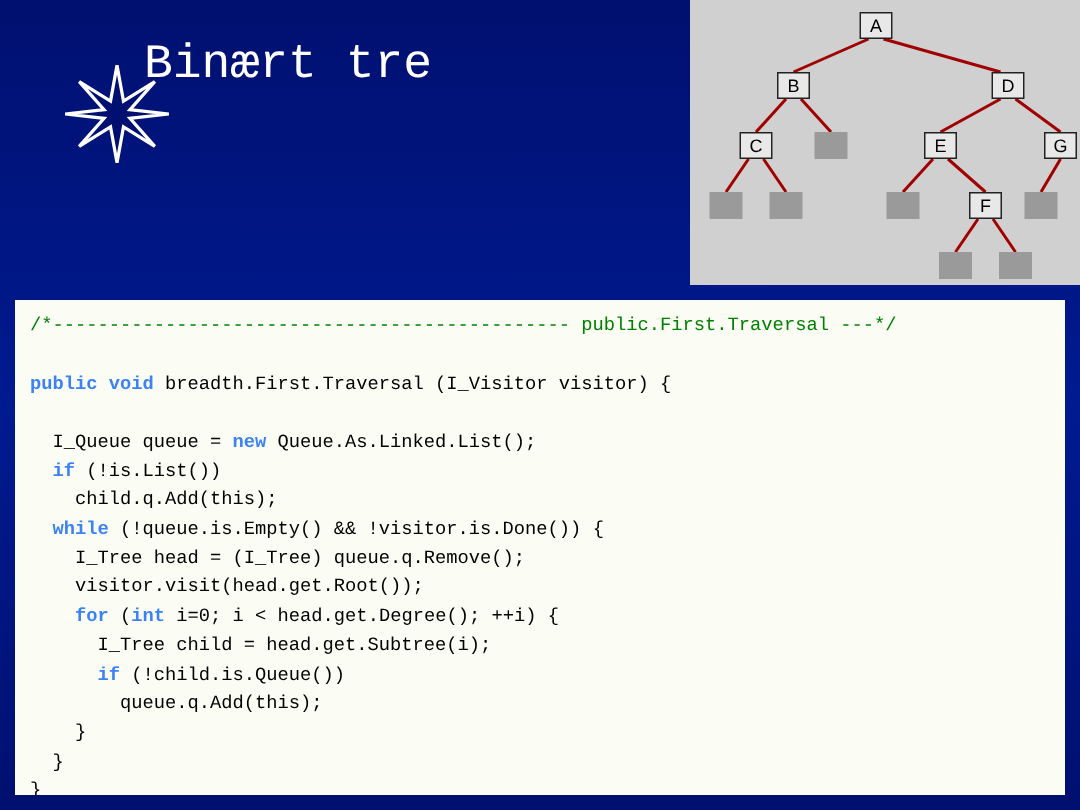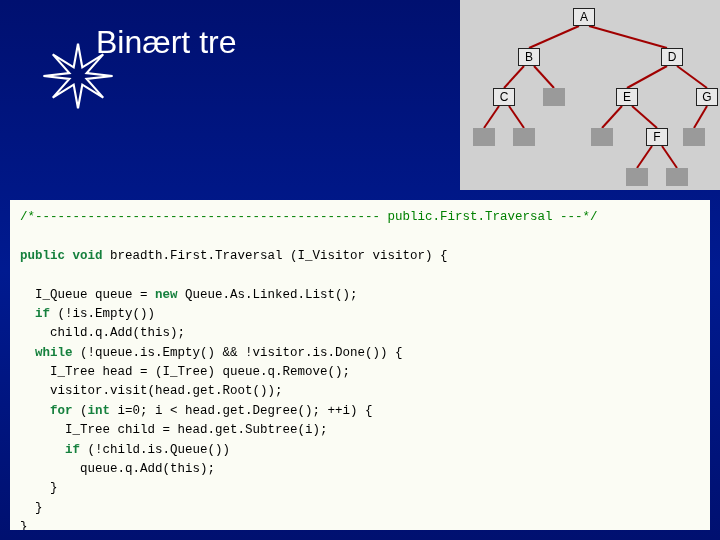--- a/index.html
+++ b/index.html
@@ -16,21 +16,21 @@
     pointer-events: none;
   }
   .title-block {
     position: absolute;
     left: 96px; top: 24px;
   }
   .page-title {
     color: #fff;
     font-size: 32px;
     font-weight: normal;
-    font-family: Liberation Sans, sans-serif;
+    font-family: Liberation Mono, monospace;
   }
   .page-subtitle {
     color: #fff;
     font-size: 22px;
     font-weight: normal;
     margin-top: 2px;
     font-family: "Times New Roman", serif;
   }
 
   
@@ -65,21 +65,21 @@
     background: #fbfcf4;
     padding: 8px 10px;
     font-family: "Lucida Console", "Courier New", monospace;
     font-size: 12.5px;
     line-height: 1.55;
     color: #000;
     white-space: pre;
     overflow: hidden;
   }
   .cmt { color: #008000; }
-  .kw { color: #15803d; font-weight: bold; }
+  .kw { color: #3b82f6; font-weight: bold; }
 </style>
 </head>
 <body>
 
 <div class="slide">
 
   <svg class="starburst" viewBox="0 0 100 100">
     <g transform="translate(50,50)">
       <polygon points="0,-45 6,-12 35,-30 12,-4 48,0 12,4 35,30 6,12 0,45 -6,12 -35,30 -12,4 -48,0 -12,-4 -35,-30 -6,-12" fill="#001070" stroke="#ffffff" stroke-width="3"></polygon>
     </g>
@@ -131,21 +131,21 @@
 
     <div class="tree-node tree-node-blank" style="left:166px; top:168px;"></div>
     <div class="tree-node tree-node-blank" style="left:206px; top:168px;"></div>
   </div>
 
   <div class="code-panel"><span class="cmt"><span>/*---------------------------------------------- </span><span>public.First.Traversal ---*/</span></span>
 
 <span><span class="kw">public void</span><span> breadth.First.Traversal (I_Visitor visitor) {</span></span>
 
 <span><span>  I_Queue queue = </span><span class="kw">new</span><span> Queue.As.Linked.List();</span></span>
-<span><span>  </span><span class="kw">if</span><span> (!is.Empty())</span></span>
+<span><span>  </span><span class="kw">if</span><span> (!is.List())</span></span>
 <span>    child.q.Add(this);</span>
 <span><span>  </span><span class="kw">while</span><span> (!queue.is.Empty() &amp;&amp; !visitor.is.Done()) {</span></span>
 <span>    I_Tree head = (I_Tree) queue.q.Remove();</span>
 <span>    visitor.visit(head.get.Root());</span>
 <span><span>    </span><span class="kw">for</span><span> (</span><span class="kw">int</span><span> i=0; i &lt; head.get.Degree(); ++i) {</span></span>
 <span>      I_Tree child = head.get.Subtree(i);</span>
 <span><span>      </span><span class="kw">if</span><span> (!child.is.Queue())</span></span>
 <span>        queue.q.Add(this);</span>
 <span>    }</span>
 <span>  }</span>

